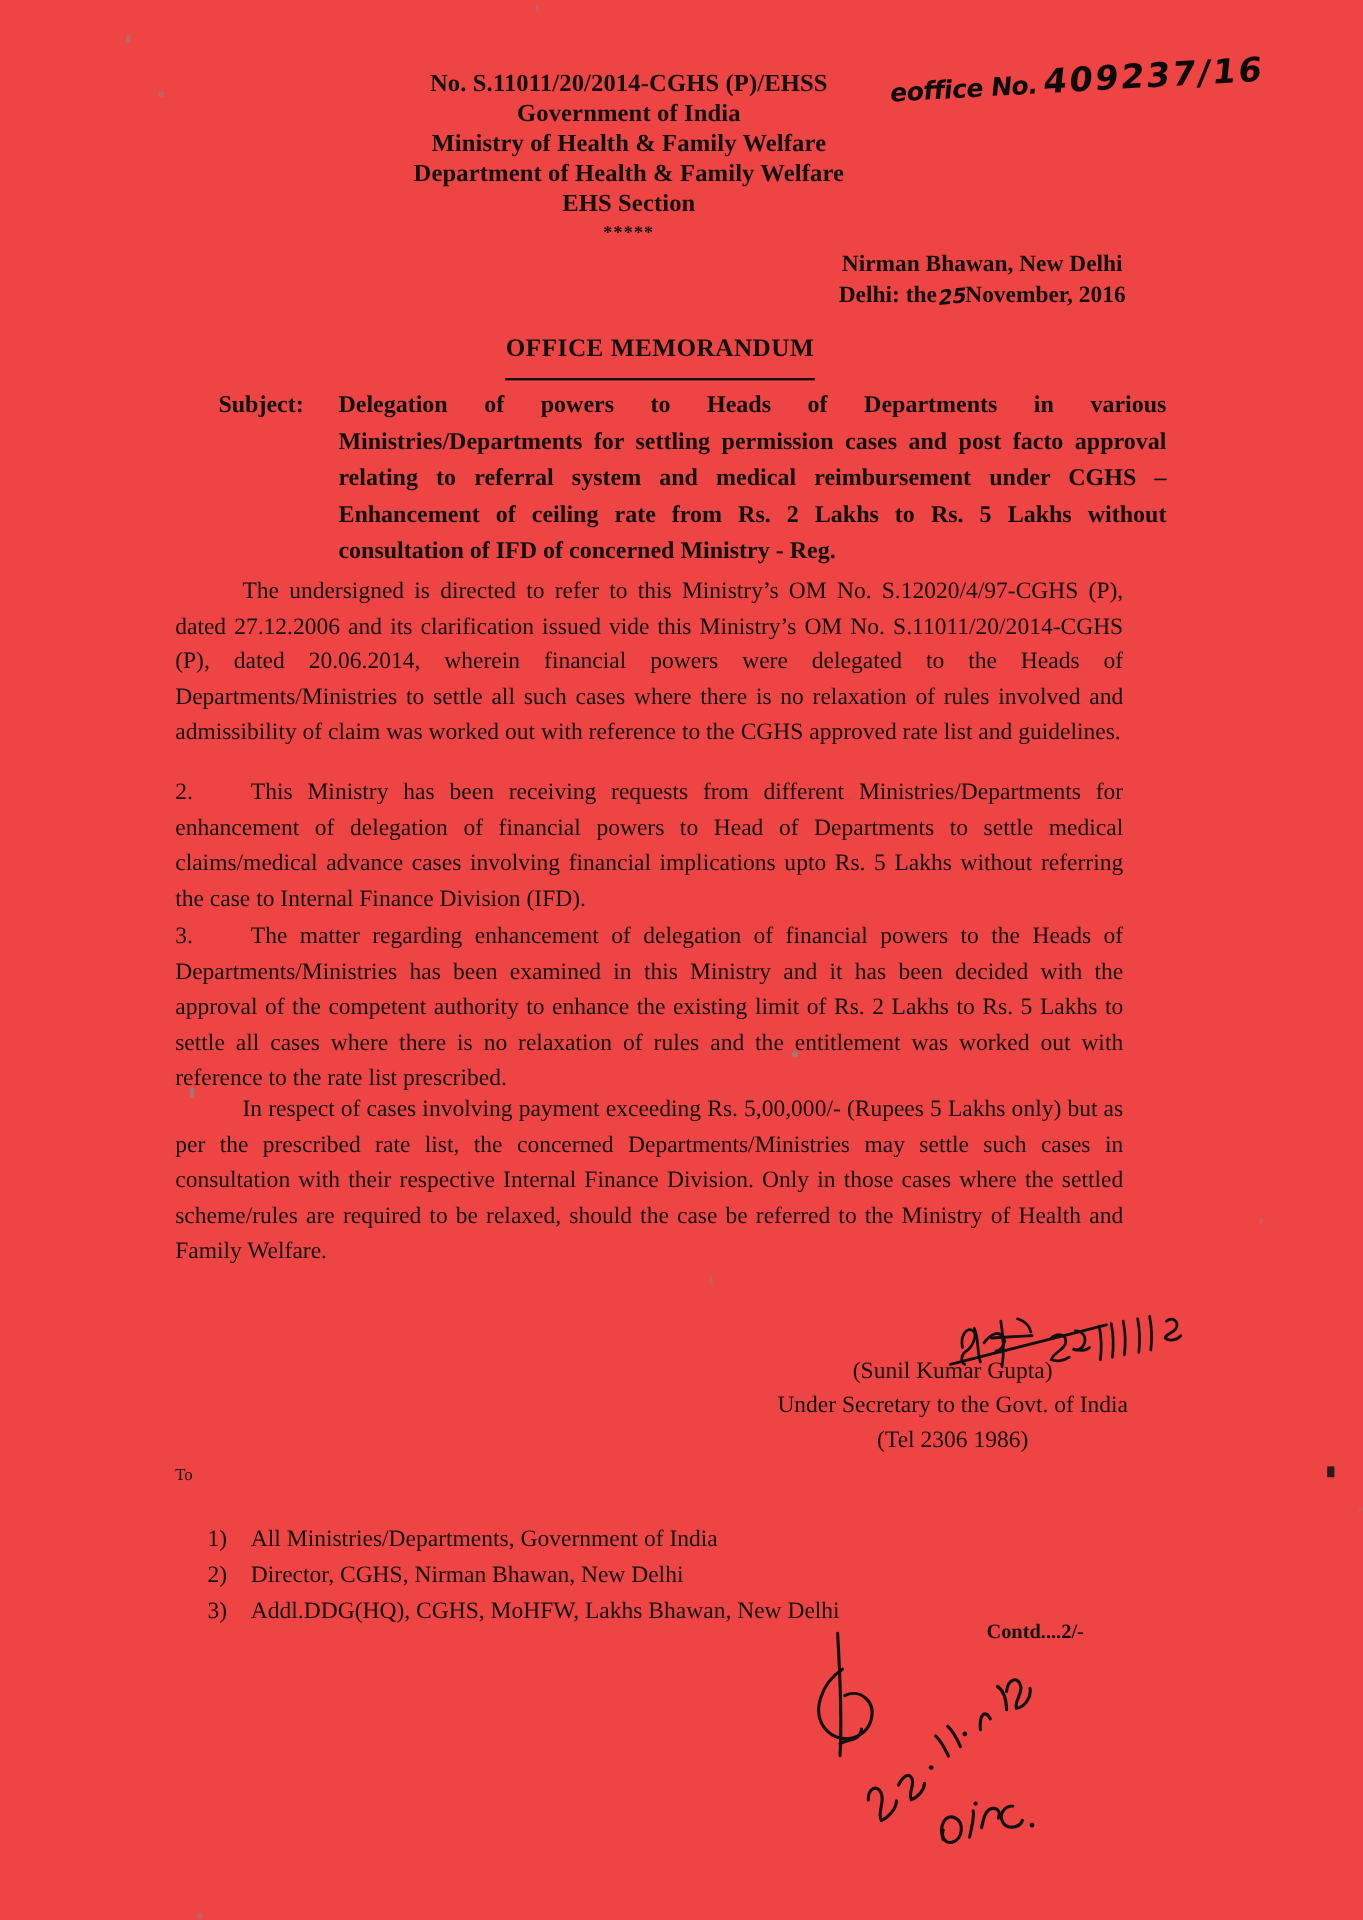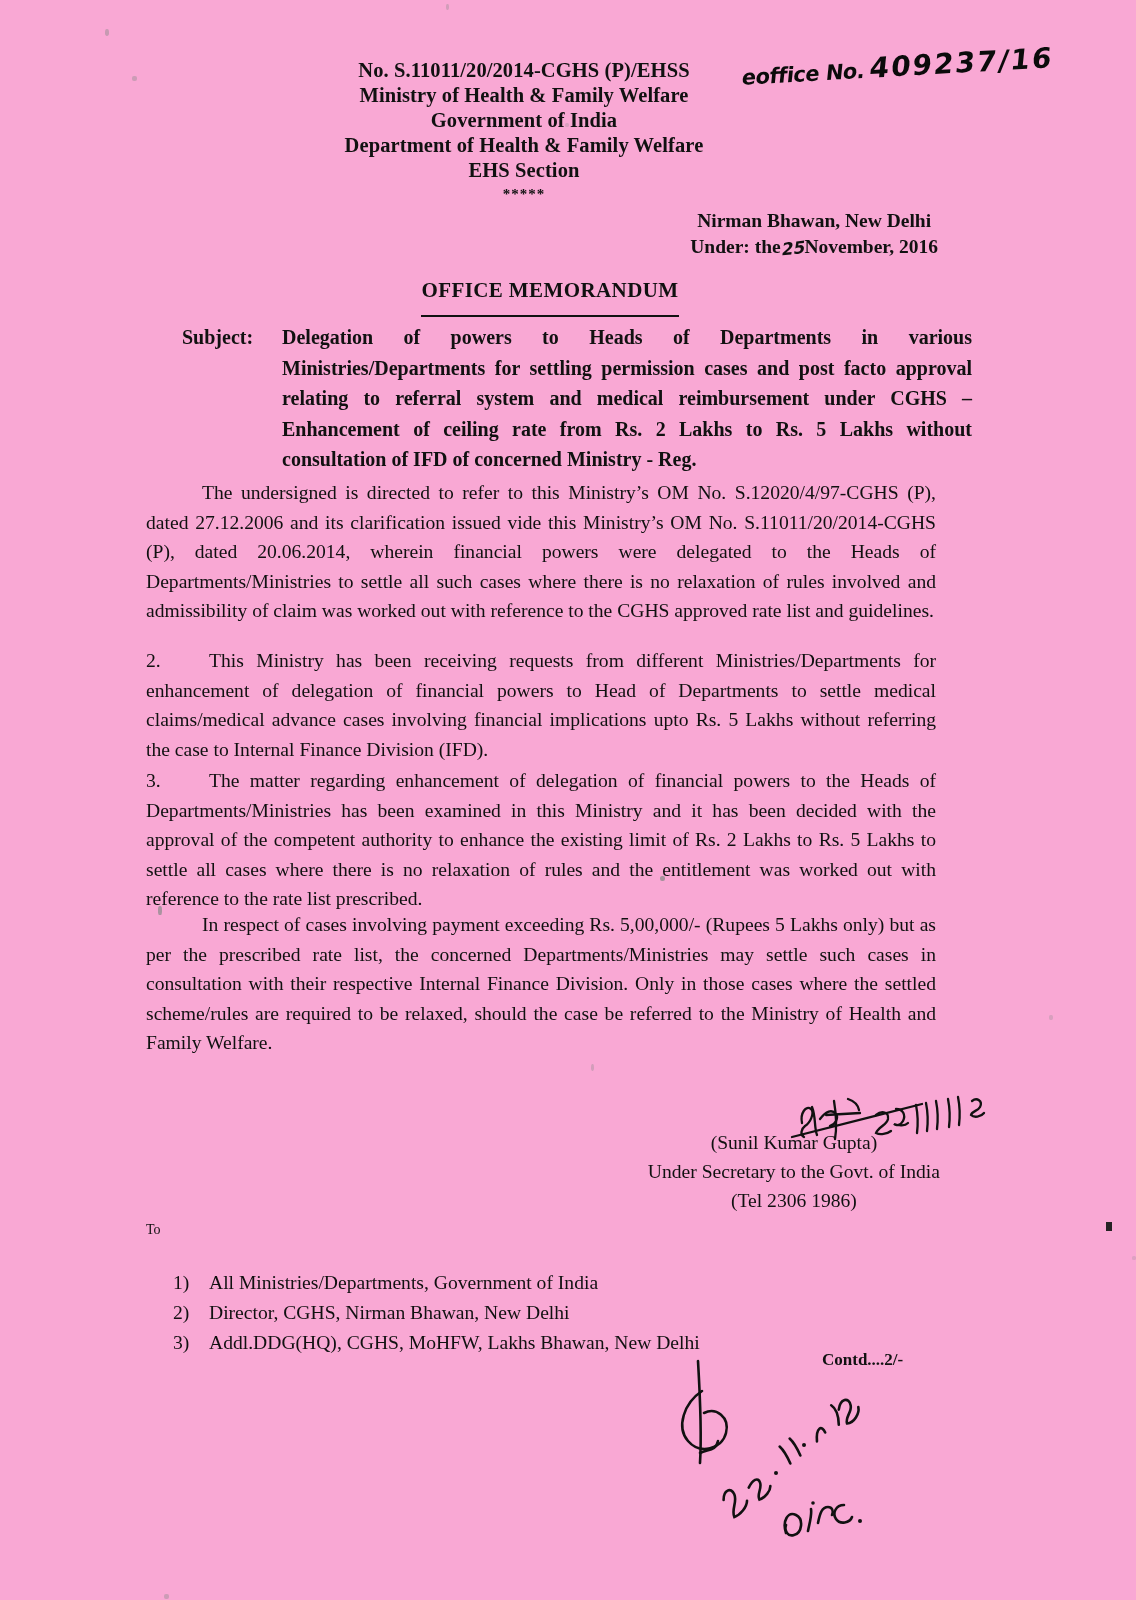--- a/index.html
+++ b/index.html
@@ -8,21 +8,21 @@
     background: #ffffff;
   }
   body {
     font-family: "Liberation Serif", "DejaVu Serif", serif;
     color: #111111;
   }
   #page {
     position: relative;
     width: 1136px;
     height: 1600px;
-    background: #f9a8d4;
+    background: #ef4444;
     overflow: hidden;
   }
 
   
   .speck {
     position: absolute;
     background: #8a8a8a;
     border-radius: 40%;
   }
   .speck.dark { background: #1a1a1a; border-radius: 0; }
@@ -217,34 +217,34 @@
   <div class="speck" style="left:660px;top:876px;width:5px;height:5px;opacity:.75;"></div>
   <div class="speck" style="left:591px;top:1064px;width:3px;height:7px;opacity:.35;"></div>
   <div class="speck" style="left:1049px;top:1015px;width:4px;height:5px;opacity:.30;"></div>
   <div class="speck dark" style="left:1106px;top:1222px;width:6px;height:9px;opacity:.95;"></div>
   <div class="speck" style="left:1132px;top:1256px;width:4px;height:4px;opacity:.25;"></div>
   <div class="speck" style="left:164px;top:1594px;width:5px;height:5px;opacity:.40;"></div>
   <div class="speck" style="left:158px;top:906px;width:4px;height:9px;opacity:.70;"></div>
 
   <div class="hdr-block">
     <div class="hdr-line">No. S.11011/20/2014-CGHS (P)/EHSS</div>
+    <div class="hdr-line">Government of India</div>
     <div class="hdr-line">Ministry of Health &amp; Family Welfare</div>
-    <div class="hdr-line">Government of India</div>
     <div class="hdr-line">Department of Health &amp; Family Welfare</div>
     <div class="hdr-line">EHS Section</div>
     <div class="hdr-line hdr-stars">*****</div>
   </div>
 
   <div class="hand" id="eoffice-annotation">
     <span>eoffice No.</span><span class="num">409237/16</span>
   </div>
 
   <div class="addr-block">
     <div>Nirman Bhawan, New Delhi</div>
-    <div class="date-line"><span>Under: the</span><span class="date-day">25</span><span>November, 2016</span></div>
+    <div class="date-line"><span>Delhi: the</span><span class="date-day">25</span><span>November, 2016</span></div>
   </div>
 
   <div id="om-title"><span>OFFICE MEMORANDUM</span></div>
 
   <div id="subject-row">
     <div id="subject-label">Subject:</div>
     <div id="subject-text">Delegation of powers to Heads of Departments in various Ministries/Departments for settling permission cases and post facto approval relating to referral system and medical reimbursement under CGHS – Enhancement of ceiling rate from Rs. 2 Lakhs to Rs. 5 Lakhs without consultation of IFD of concerned Ministry - Reg.</div>
   </div>
 
   <div class="para" id="para-1"><span class="indent"></span><span>The undersigned is directed to refer to this Ministry’s OM No. S.12020/4/97-CGHS (P), dated 27.12.2006 and its clarification issued vide this Ministry’s OM No. S.11011/20/2014-CGHS (P), dated 20.06.2014, wherein financial powers were delegated to the Heads of Departments/Ministries to settle all such cases where there is no relaxation of rules involved and admissibility of claim was worked out with reference to the CGHS approved rate list and guidelines.</span></div>

